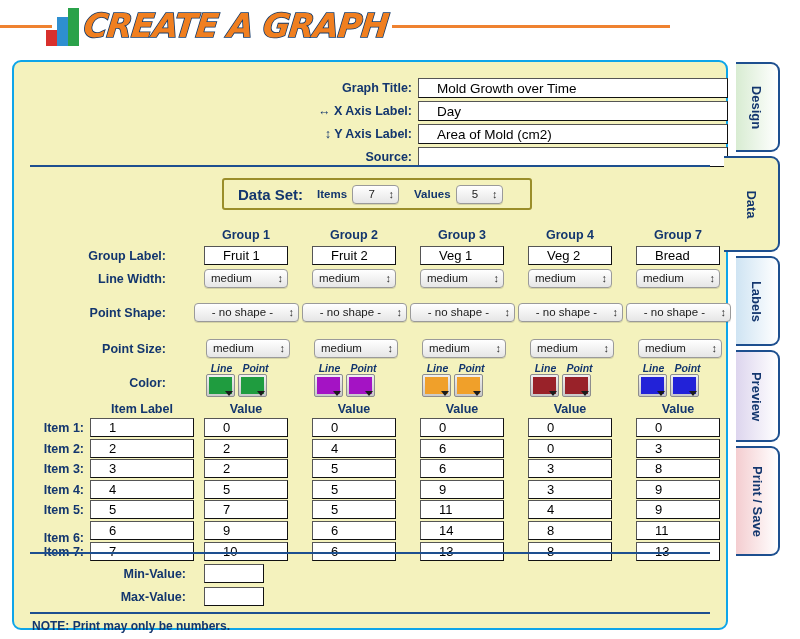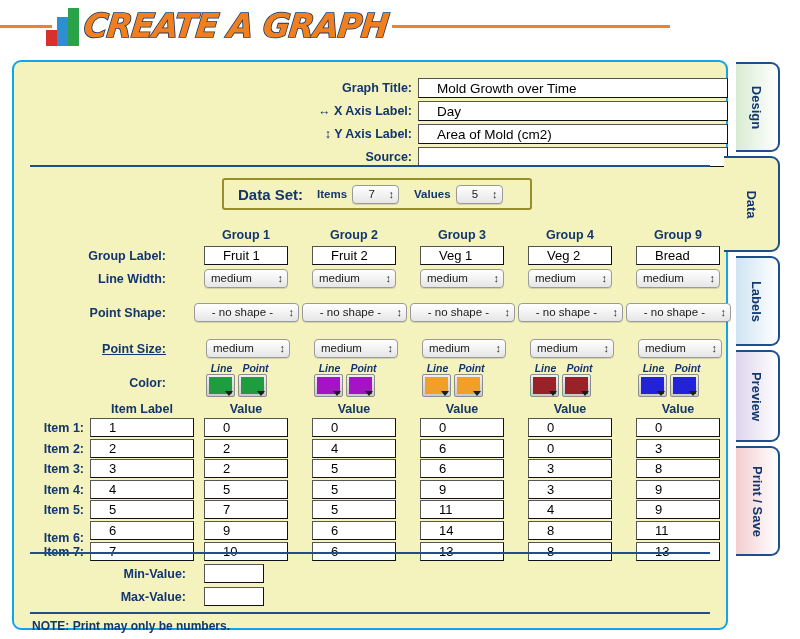--- a/index.html
+++ b/index.html
@@ -160,21 +160,21 @@
         <div class="lbl" style="margin-left:14px;font-size:11.5px;">Items</div>
         <div class="sel center" style="width:47px;margin-left:5px;">7</div>
         <div class="lbl" style="margin-left:15px;font-size:11.5px;">Values</div>
         <div class="sel center" style="width:47px;margin-left:5px;">5</div>
       </div>
 
       <div id="group-area">
           <div class="lbl lbl-r" style="position: absolute; left: 40px; top: 187px; width: 112px;">Group Label:</div>
           <div class="lbl lbl-r" style="position: absolute; left: 40px; top: 210px; width: 112px;">Line Width:</div>
           <div class="lbl lbl-r" style="position: absolute; left: 40px; top: 244px; width: 112px;">Point Shape:</div>
-          <div class="lbl lbl-r" style="position: absolute; left: 40px; top: 280px; width: 112px; text-decoration: underline;">Point Size:</div>
+          <div class="lbl lbl-r" style="position: absolute; left: 40px; top: 280px; width: 112px;">Point Size:</div>
           <div class="lbl lbl-r" style="position: absolute; left: 40px; top: 314px; width: 112px;">Color:</div>
           <div class="hdr" style="position: absolute; left: 190px; top: 166px; width: 84px;">Group 1</div>
           <input class="tf" value="Fruit 1" style="position: absolute; left: 190px; top: 184px; width: 84px;">
           <div class="sel" style="position: absolute; left: 190px; top: 207px; width: 84px;">medium</div>
           <div class="sel center" style="position: absolute; left: 180px; top: 241px; width: 105px;">- no shape -</div>
           <div class="sel" style="position: absolute; left: 192px; top: 277px; width: 84px;">medium</div>
           <div class="small-hdr" style="position: absolute; left: 192px; top: 300px; width: 31px;">Line</div>
           <div class="small-hdr" style="position: absolute; left: 225px; top: 300px; width: 33px;">Point</div>
           <div class="swatch" style="position: absolute; left: 192px; top: 312px;">
             <span class="fill" style="background: rgb(31, 156, 63);"></span>
@@ -222,21 +222,21 @@
           <div class="small-hdr" style="position: absolute; left: 516px; top: 300px; width: 31px;">Line</div>
           <div class="small-hdr" style="position: absolute; left: 549px; top: 300px; width: 33px;">Point</div>
           <div class="swatch" style="position: absolute; left: 516px; top: 312px;">
             <span class="fill" style="background: rgb(153, 34, 41);"></span>
             <span class="caret"></span>
           </div>
           <div class="swatch" style="position: absolute; left: 548px; top: 312px;">
             <span class="fill" style="background: rgb(153, 34, 41);"></span>
             <span class="caret"></span>
           </div>
-          <div class="hdr" style="position: absolute; left: 622px; top: 166px; width: 84px;">Group 9</div>
+          <div class="hdr" style="position: absolute; left: 622px; top: 166px; width: 84px;">Group 7</div>
           <input class="tf" value="Bread" style="position: absolute; left: 622px; top: 184px; width: 84px;">
           <div class="sel" style="position: absolute; left: 622px; top: 207px; width: 84px;">medium</div>
           <div class="sel center" style="position: absolute; left: 612px; top: 241px; width: 105px;">- no shape -</div>
           <div class="sel" style="position: absolute; left: 624px; top: 277px; width: 84px;">medium</div>
           <div class="small-hdr" style="position: absolute; left: 624px; top: 300px; width: 31px;">Line</div>
           <div class="small-hdr" style="position: absolute; left: 657px; top: 300px; width: 33px;">Point</div>
           <div class="swatch" style="position: absolute; left: 624px; top: 312px;">
             <span class="fill" style="background: rgb(34, 34, 216);"></span>
             <span class="caret"></span>
           </div>

